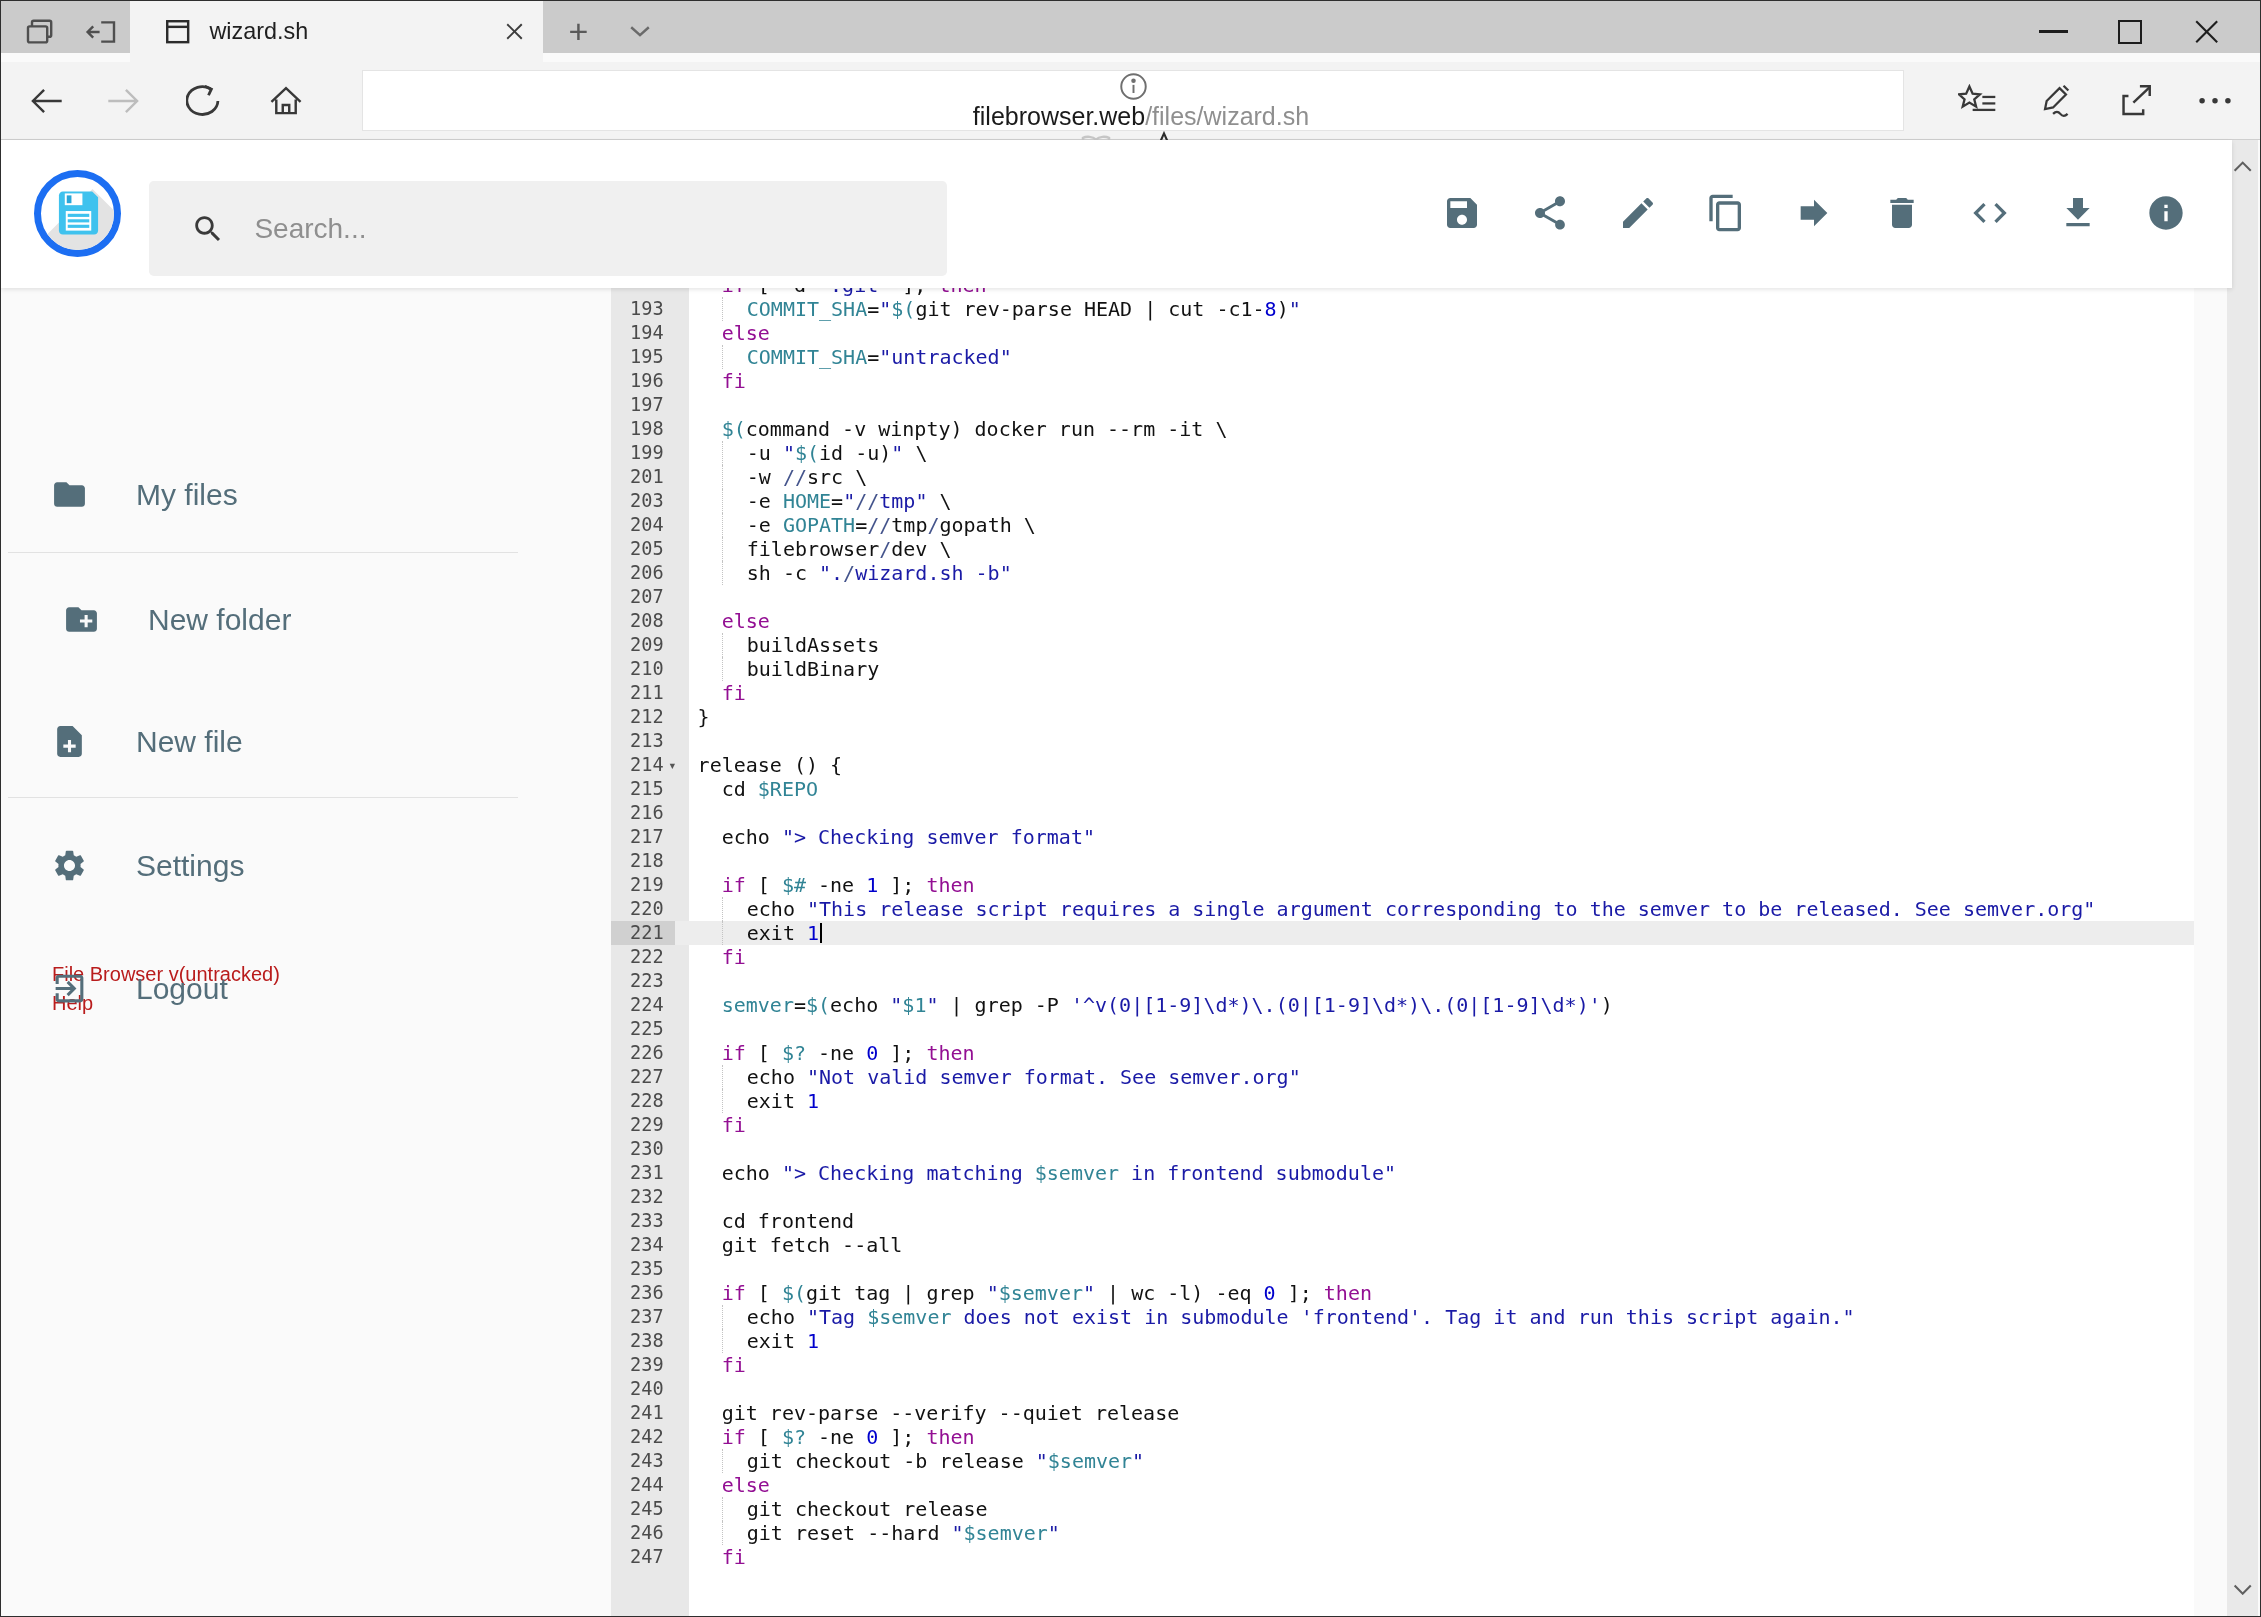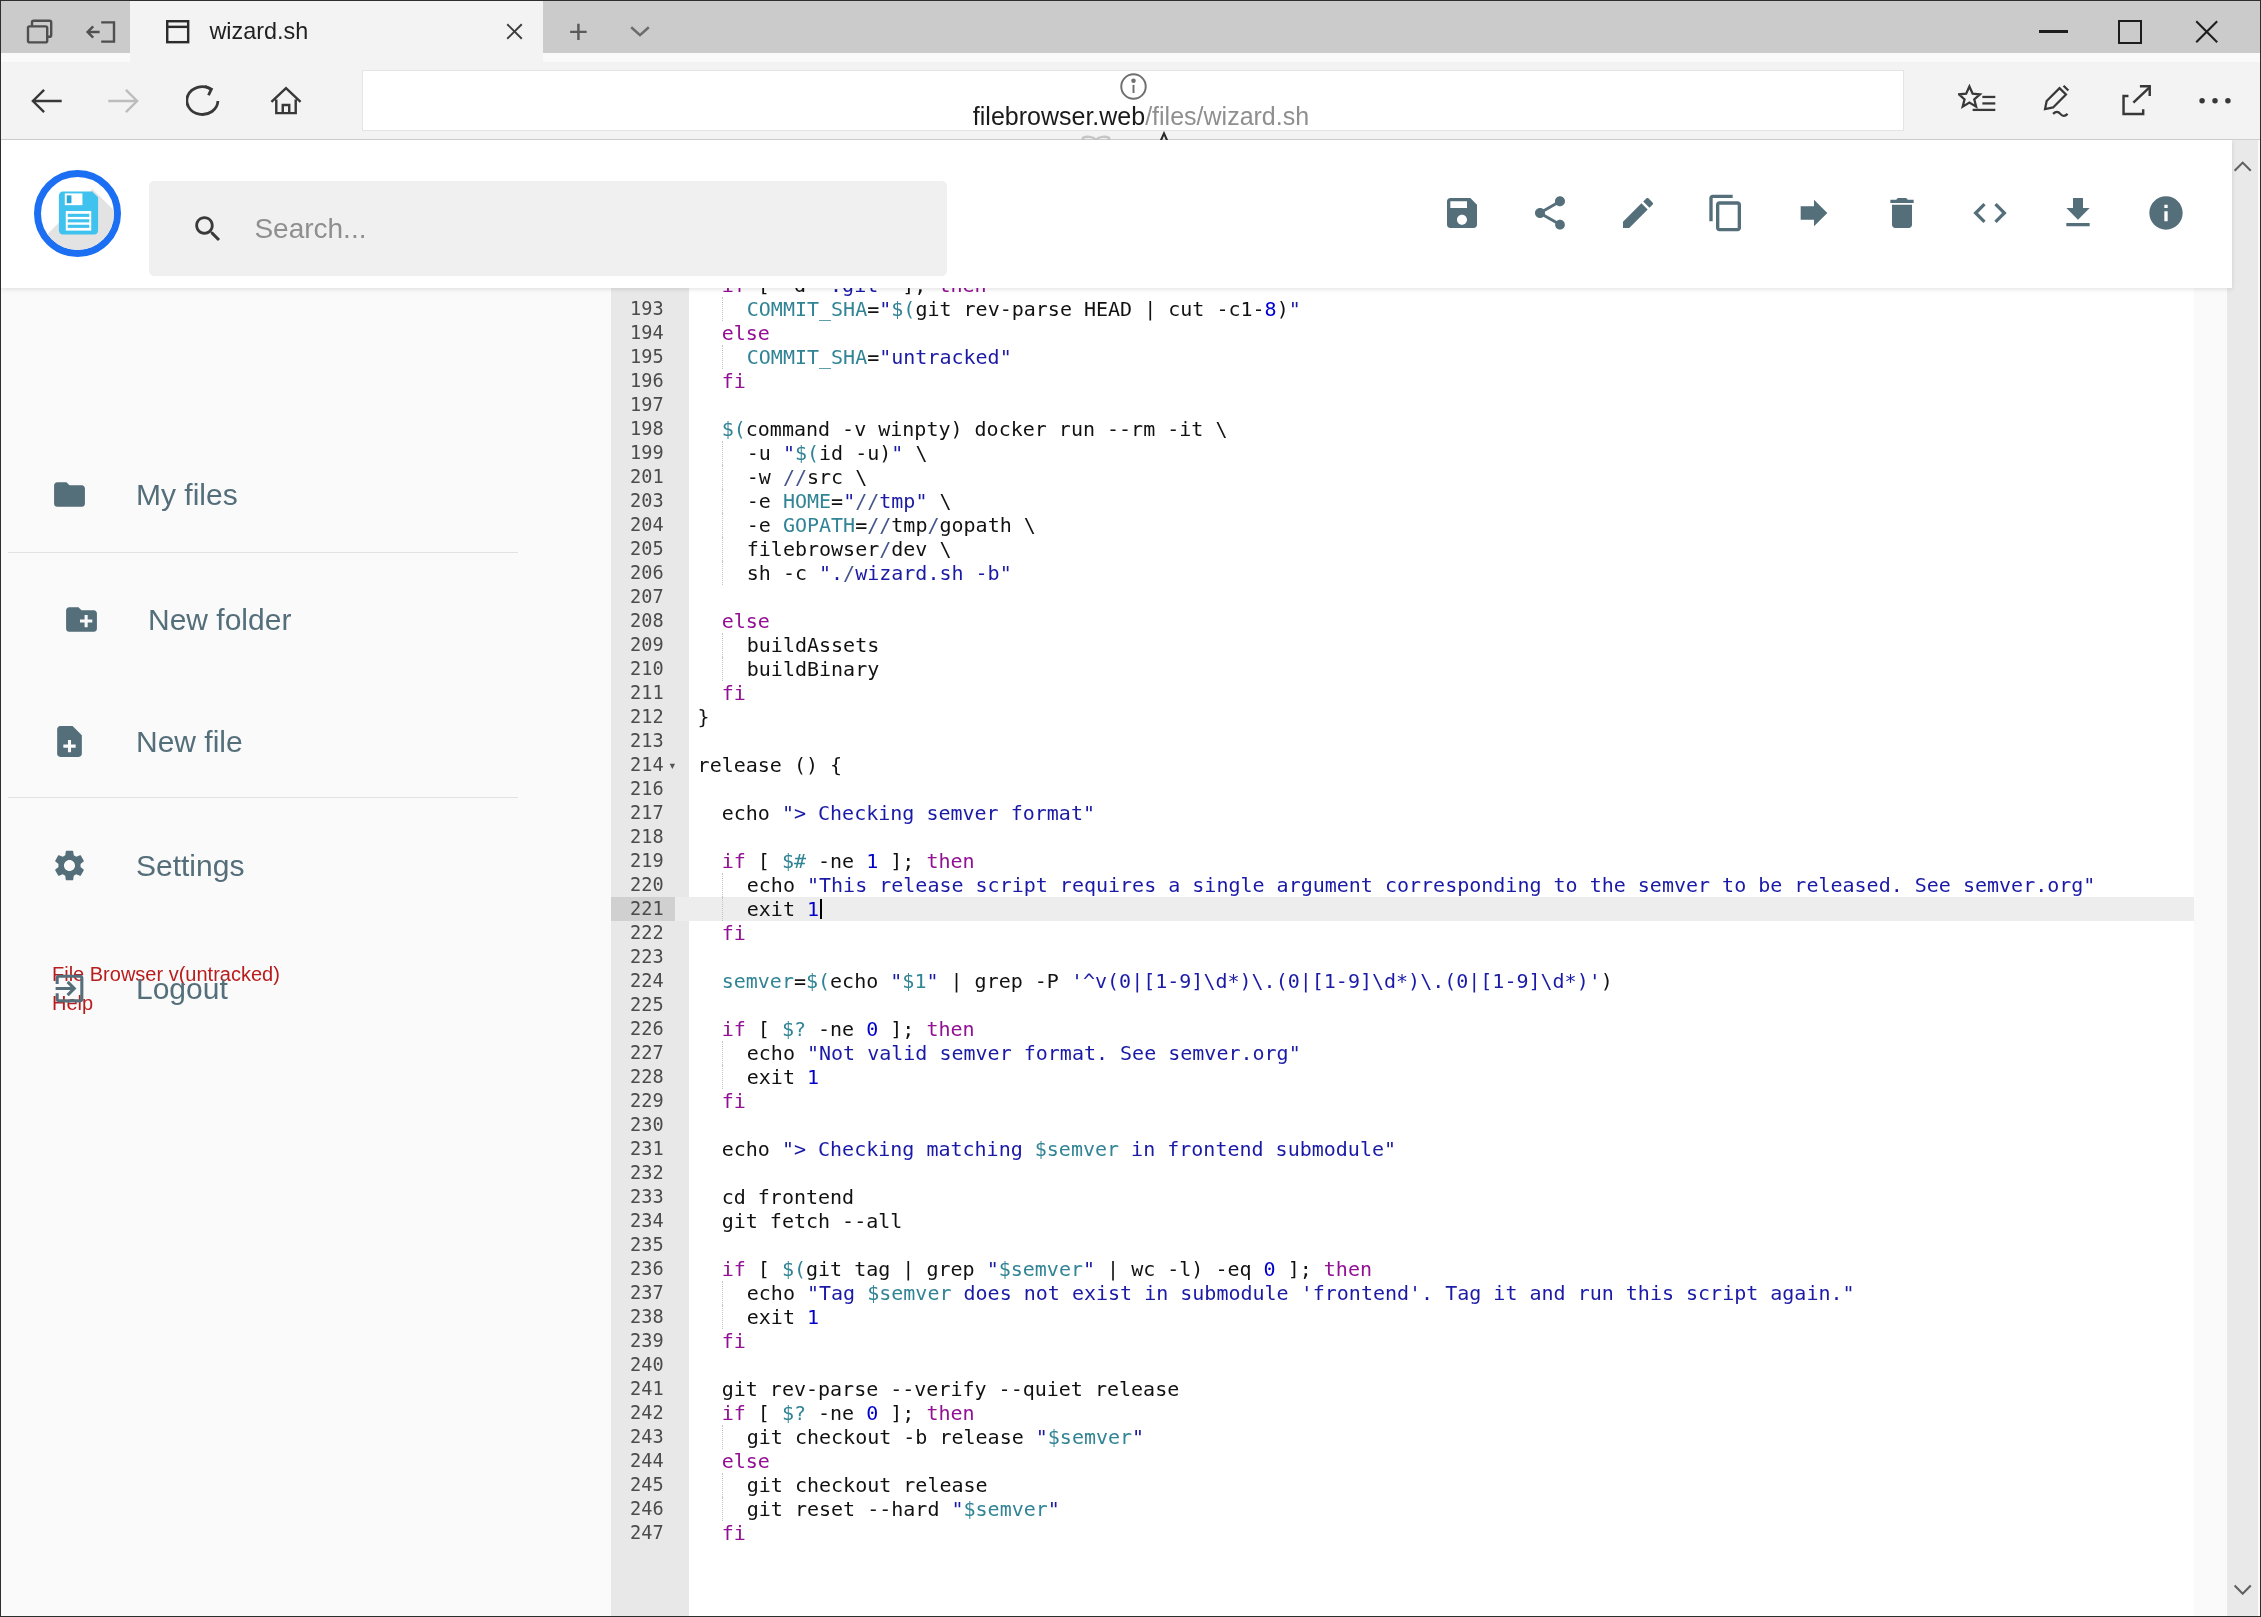--- a/index.html
+++ b/index.html
@@ -438,20 +438,24 @@
         </div>
         <div class="row">
           <div class="gut">213</div>
           <div class="codeline"></div>
         </div>
         <div class="row">
           <div class="gut">214<span class="fold-arrow">▾</span></div>
           <div class="codeline"><span class="tok-t">release () {</span></div>
         </div>
         <div class="row">
+          <div class="gut">215</div>
+          <div class="codeline"><span class="tok-t">  cd </span><span class="tok-v">$REPO</span></div>
+        </div>
+        <div class="row">
           <div class="gut">216</div>
           <div class="codeline"></div>
         </div>
         <div class="row">
           <div class="gut">217</div>
           <div class="codeline"><span class="tok-t">  echo </span><span class="tok-s">"&gt; Checking semver format"</span></div>
         </div>
         <div class="row">
           <div class="gut">218</div>
           <div class="codeline"></div>

